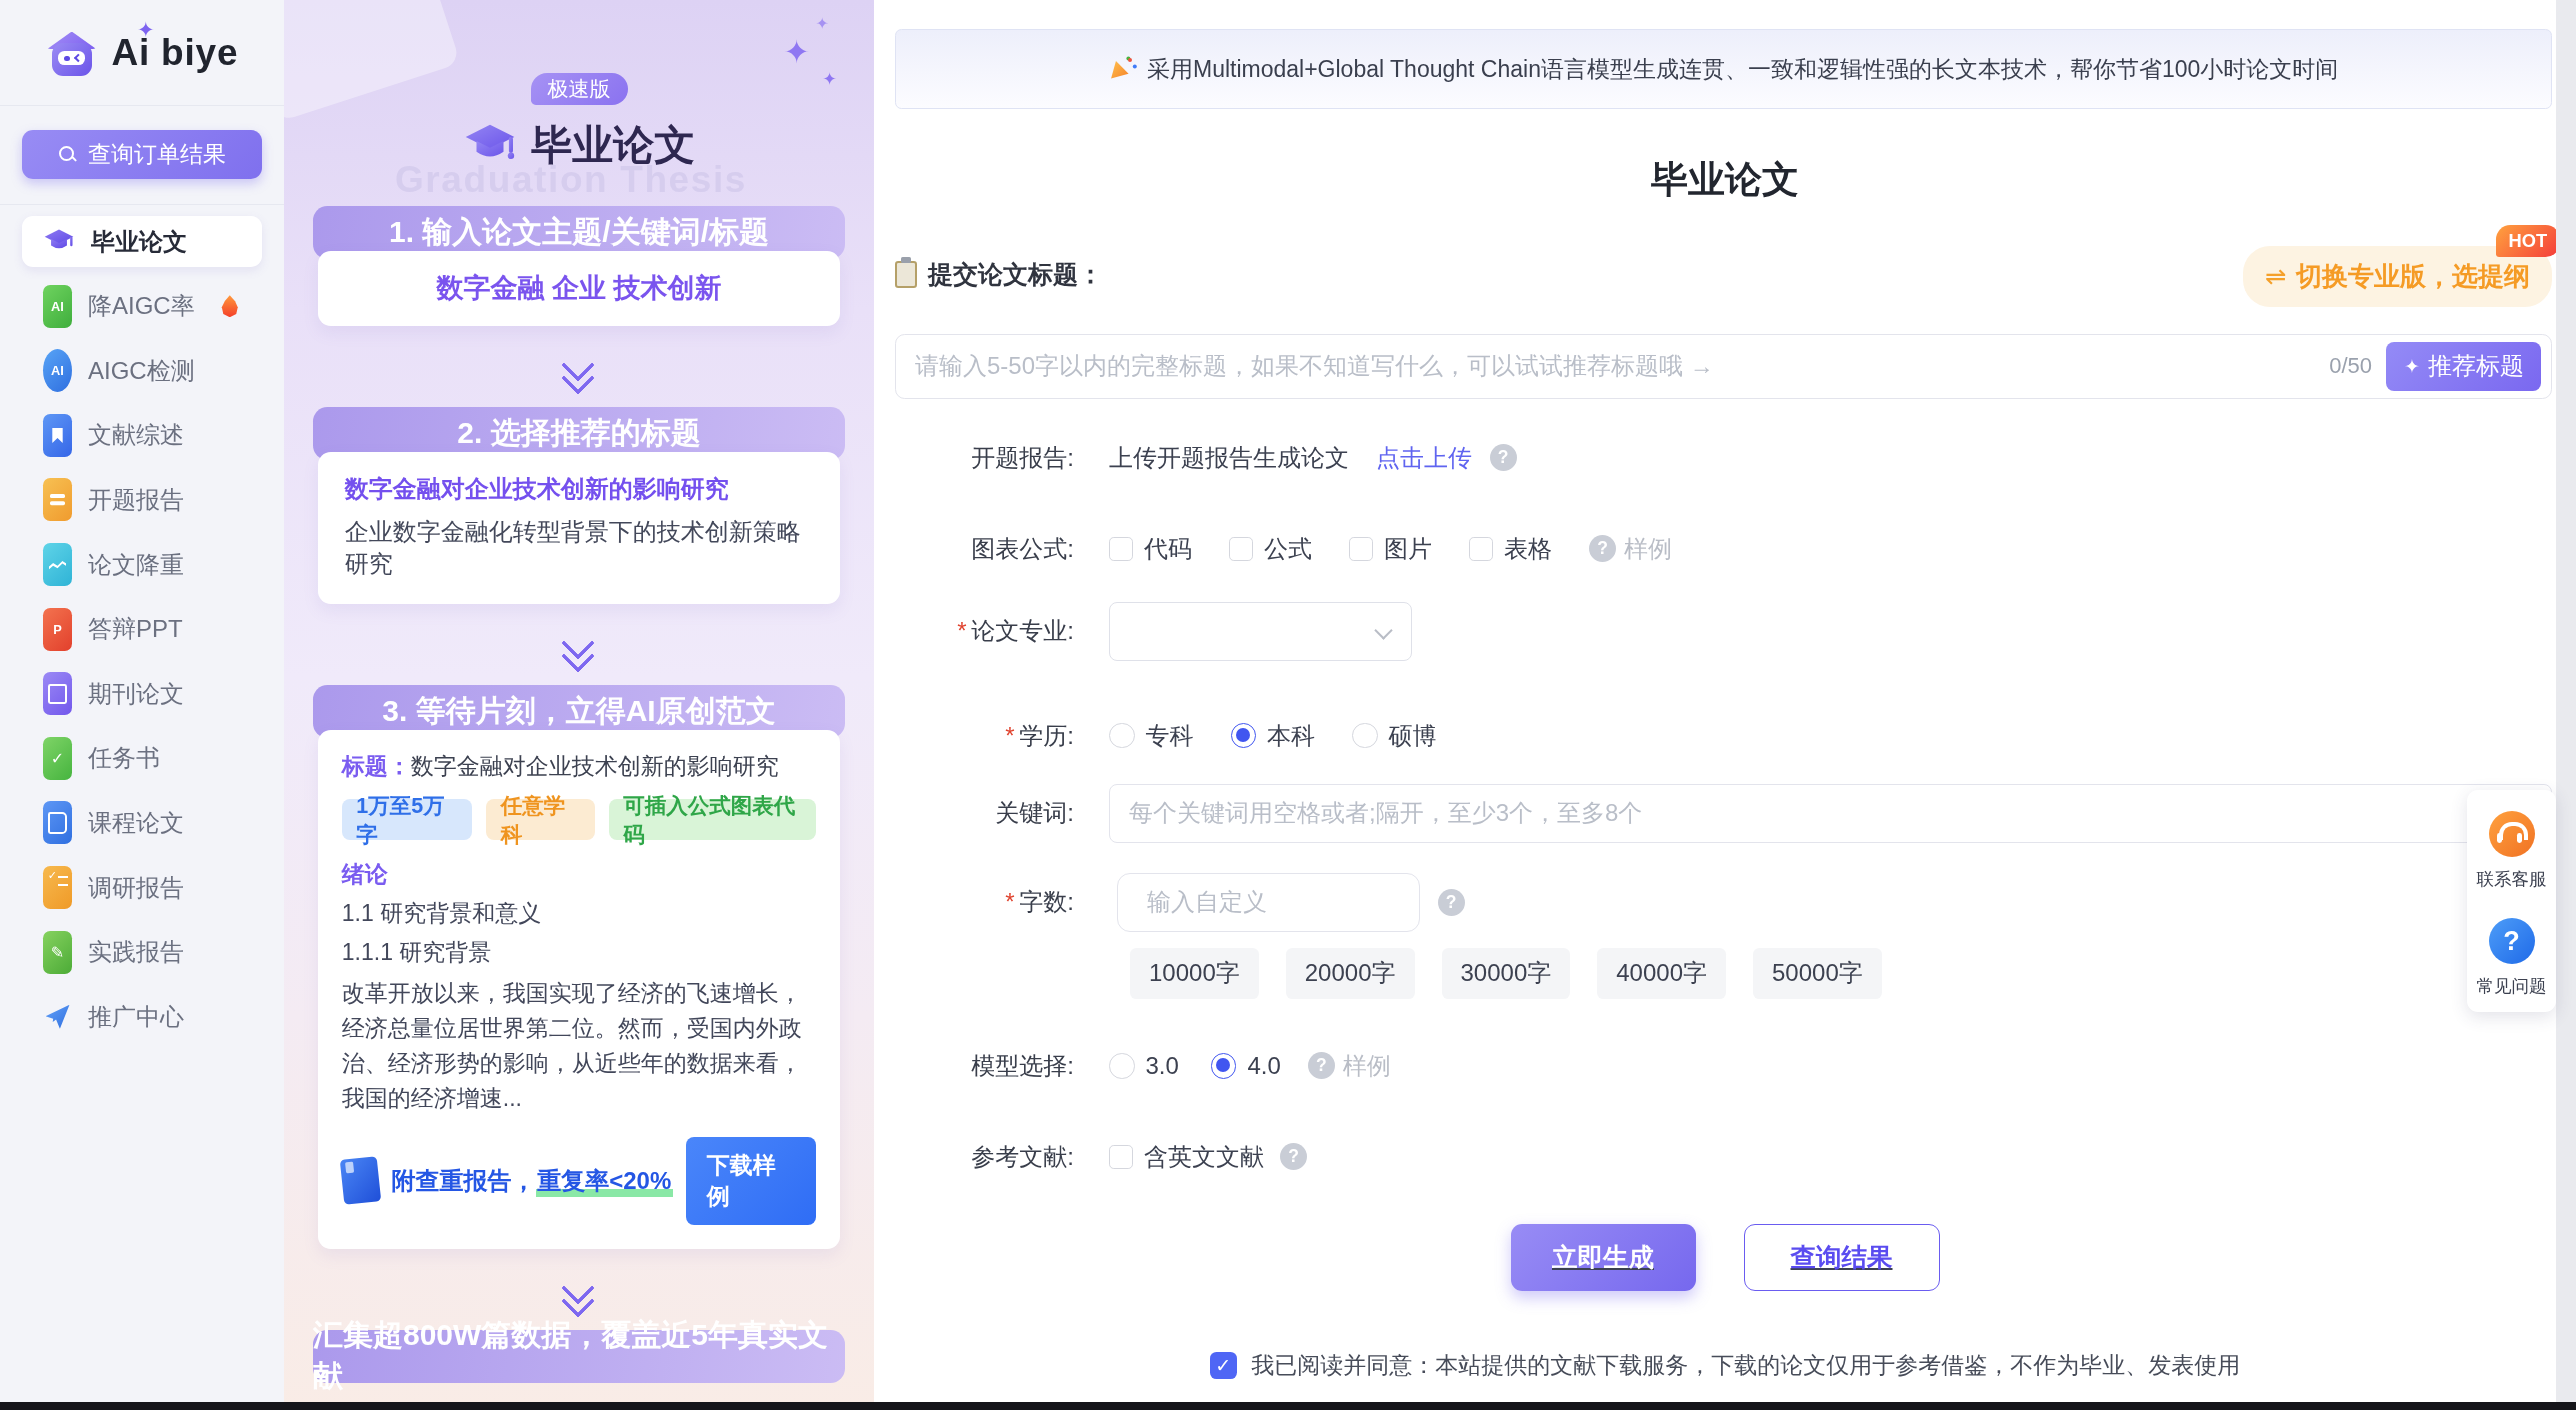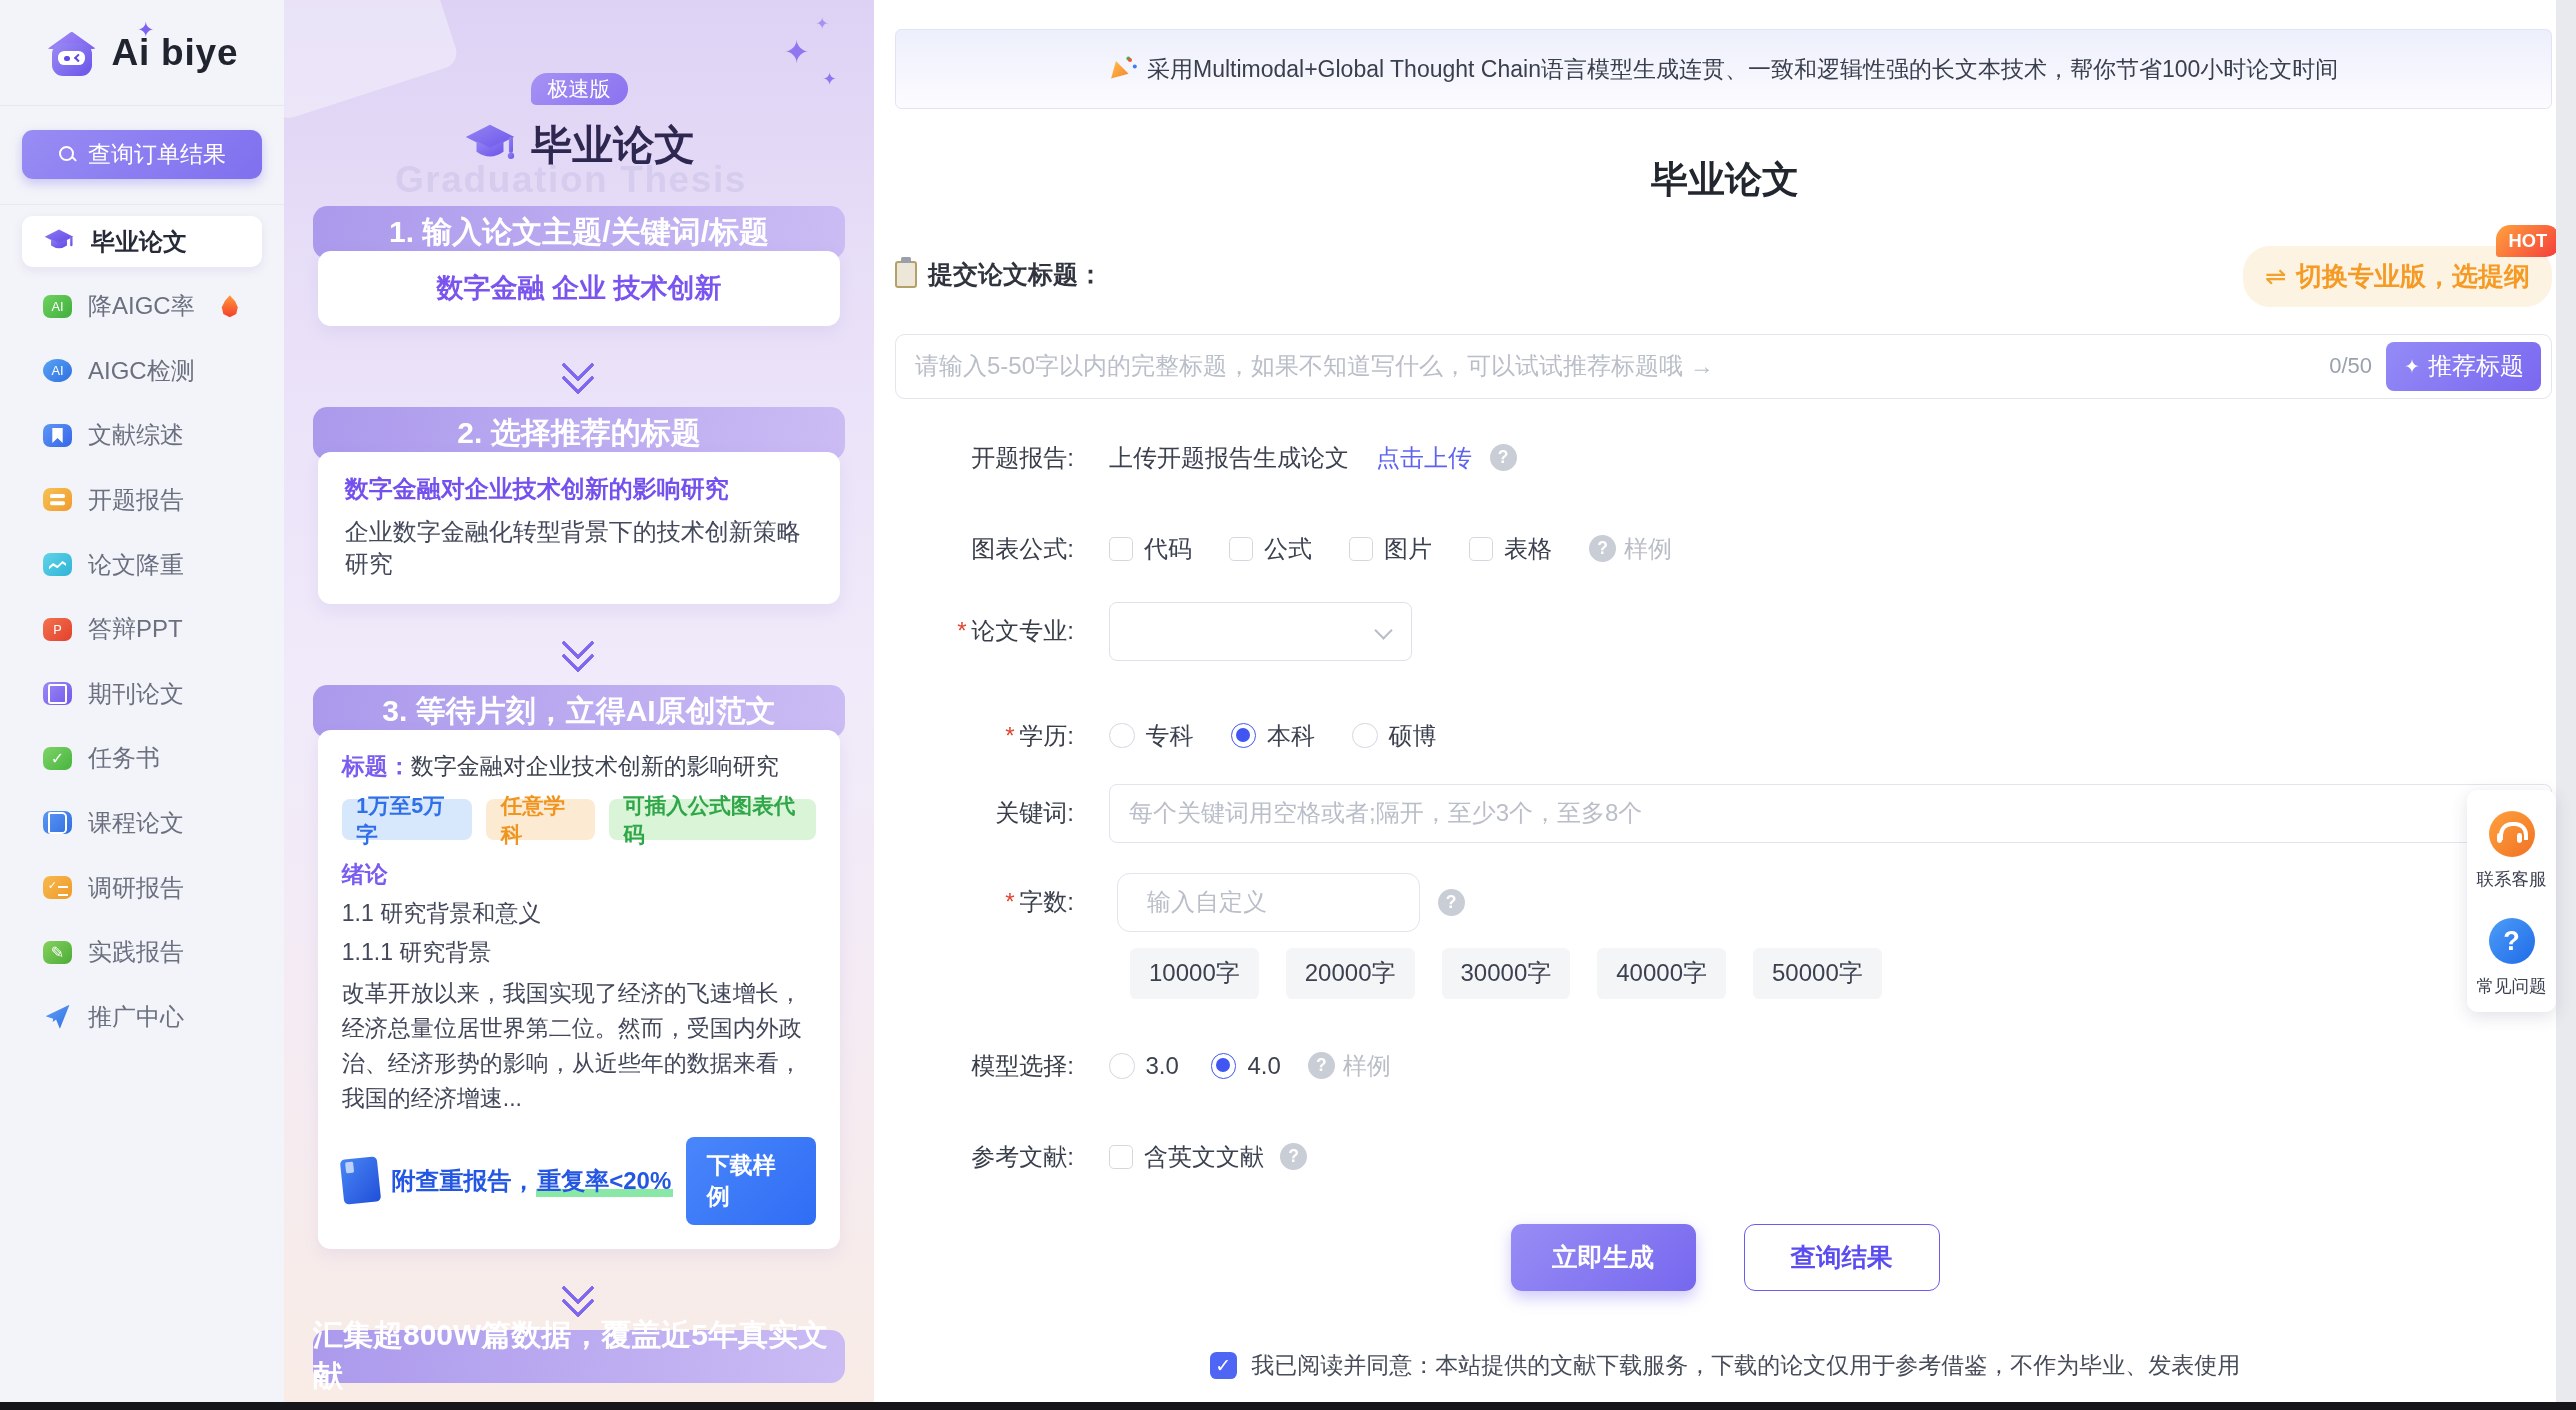--- a/index.html
+++ b/index.html
@@ -30,22 +30,22 @@
   .mag { position:relative; width:19px; height:19px; flex:none; }
   .mag::before { content:""; position:absolute; left:0.8px; top:0.8px; width:11px; height:11px;
     border:2.4px solid #fff; border-radius:50%; }
   .mag::after { content:""; position:absolute; left:12.8px; top:12.8px; width:6.4px; height:2.4px;
     background:#fff; border-radius:1.6px; transform:rotate(45deg); }
   .menu { margin-top:11px; padding:0 22px; }
   .menu-item { height:51px; margin-bottom:13.6px; display:flex; align-items:center; gap:16px;
     padding-left:21px; color:#6b7080; font-size:24px; cursor:pointer; border-radius:11px; }
   .menu-item.active { background:#fff; color:#272b38; font-weight:700;
     box-shadow:0 3.2px 9.6px rgba(120,110,200,.12); }
-  .mi { width:29px; height:23px; border-radius:7.2px; flex:none; position:relative;
-    display:flex; align-items:center; justify-content:center; color:#fff; font-weight:400; font-size:12.8px; }
+  .mi { width:29px; height:43px; border-radius:7.2px; flex:none; position:relative;
+    display:flex; align-items:center; justify-content:center; color:#fff; font-weight:700; font-size:12.8px; }
   .cap-svg { width:32px; height:27px; flex:none; }
   .i-aigc  { background:linear-gradient(135deg,#6fd35f,#3fae3d); }
   .i-detect{ background:linear-gradient(135deg,#58a4f6,#2f6fe0); border-radius:50%; }
   .i-lit   { background:linear-gradient(135deg,#5e97f5,#3566e8); }
   .i-open  { background:linear-gradient(135deg,#f7c153,#f09b2e); }
   .i-reduce{ background:linear-gradient(135deg,#5fd4e8,#2fb3d6); }
   .i-ppt   { background:linear-gradient(135deg,#f3734f,#e2402c); }
   .i-journal{background:linear-gradient(135deg,#9b8af5,#7257ec); }
   .i-task  { background:linear-gradient(135deg,#7fd467,#46b43f); }
   .i-course{ background:linear-gradient(135deg,#5e97f5,#2f6fe0); }
@@ -176,21 +176,21 @@
   .select-box::after { content:""; position:absolute; right:21px; top:21px; width:11px; height:11px;
     border-right:2.4px solid #b9bdc6; border-bottom:2.4px solid #b9bdc6; transform:rotate(45deg); }
   .wide-input { flex:1; margin-right:24px; height:59px; border:1.6px solid #e3e4ec; border-radius:8px;
     padding:0 19px; font-size:24px; color:#30343f; outline:none; font-family:inherit; }
   .wide-input::placeholder { color:#b9bec8; }
   .small-input { width:303px; height:59px; border:1.6px solid #e3e4ec; border-radius:13px; padding:0 29px;
     font-size:24px; color:#30343f; outline:none; font-family:inherit;margin-left:8px; }
   .small-input::placeholder { color:#b9bec8; }
   .presets { margin:16px 0 0 235px; display:flex; gap:27px; }
   .preset { background:#f4f5f7; border-radius:6.4px; padding:9.6px 19px; font-size:24px; color:#3c4150; cursor:pointer; }
-  .btn-row { display:flex; justify-content:center; gap:48px; margin-top:51px; }
+  .btn-row { display:flex; justify-content:center; gap:48px; margin-top:51px;text-decoration:underline; }
   .gen-btn { width:185px; height:67px; border-radius:11px; background:linear-gradient(135deg,#988cf5,#7668ee);
     color:#fff; font-size:25.5px; font-weight:700; display:flex; align-items:center; justify-content:center;
     cursor:pointer; box-shadow:0 6.4px 14.4px rgba(118,104,238,.35); }
   .qry-btn { width:196px; height:67px; border-radius:11px; background:#fff; border:1.6px solid #6a5cf0;
     color:#5a4cf0; font-size:25.5px; font-weight:700; display:flex; align-items:center; justify-content:center; cursor:pointer; }
   .agree-row { display:flex; align-items:center; justify-content:center; gap:14.4px; margin-top:59px; }
   .agree-box { width:27px; height:27px; border-radius:6.4px; background:#4f66f5; color:#fff; font-size:19px;
     display:flex; align-items:center; justify-content:center; cursor:pointer; flex:none; }
   .agree-tx { font-size:23px; color:#474c59; }
 

